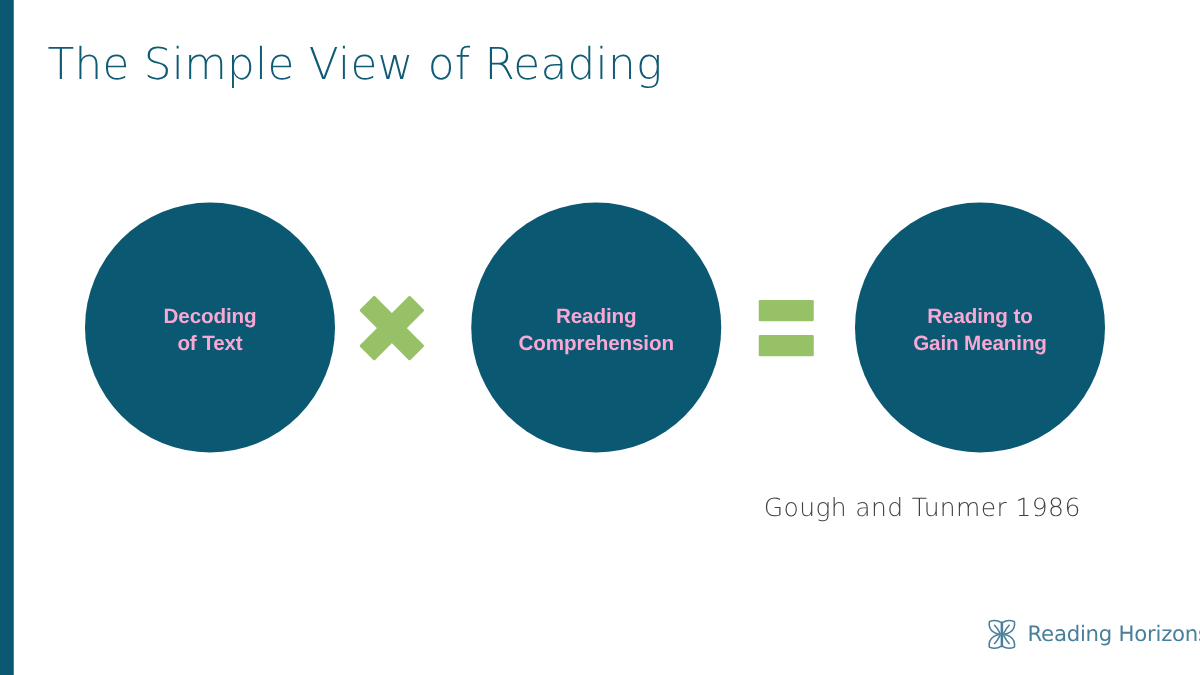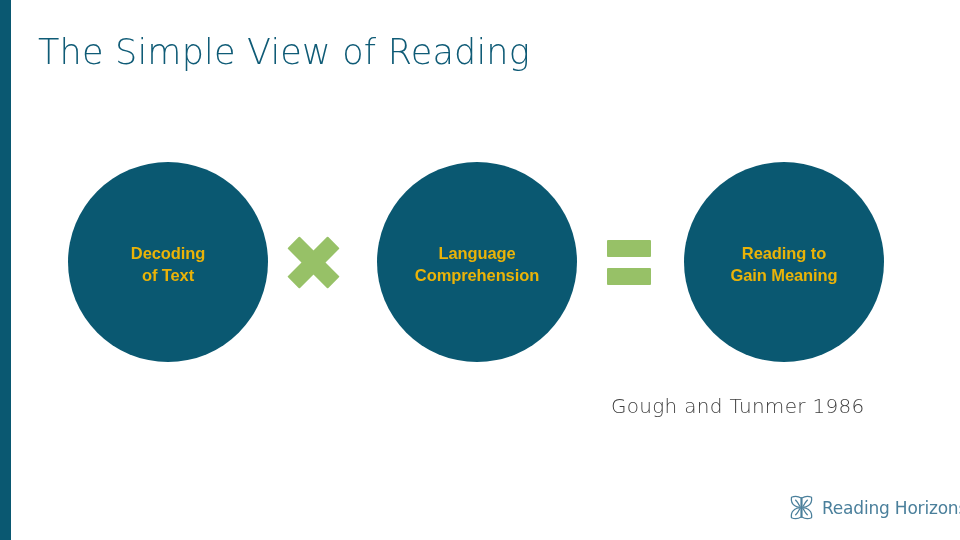--- a/index.html
+++ b/index.html
@@ -50,21 +50,21 @@
     top: 0;
     width: 200px;
     height: 200px;
     border-radius: 50%;
     background: #0a5871;
     display: flex;
     align-items: center;
     justify-content: center;
   }
   .circle-label {
-    color: #eab308;
+    color: #f9a8d4;
     font-size: 16.5px;
     font-weight: bold;
     line-height: 1.35;
     text-align: center;
     white-space: pre-line;
     position: relative;
     top: 2px;
     letter-spacing: -0.1px;
   }
   #circle-1 { left: 8px; }
@@ -159,21 +159,21 @@
       <div class="circle-label">Decoding
 of Text</div>
     </div>
 
     <div class="op-times">
       <span class="b1"></span>
       <span class="b2"></span>
     </div>
 
     <div class="circle" id="circle-2">
-      <div class="circle-label">Language
+      <div class="circle-label">Reading
 Comprehension</div>
     </div>
 
     <div class="op-equals">
       <span class="e1"></span>
       <span class="e2"></span>
     </div>
 
     <div class="circle" id="circle-3">
       <div class="circle-label">Reading to

